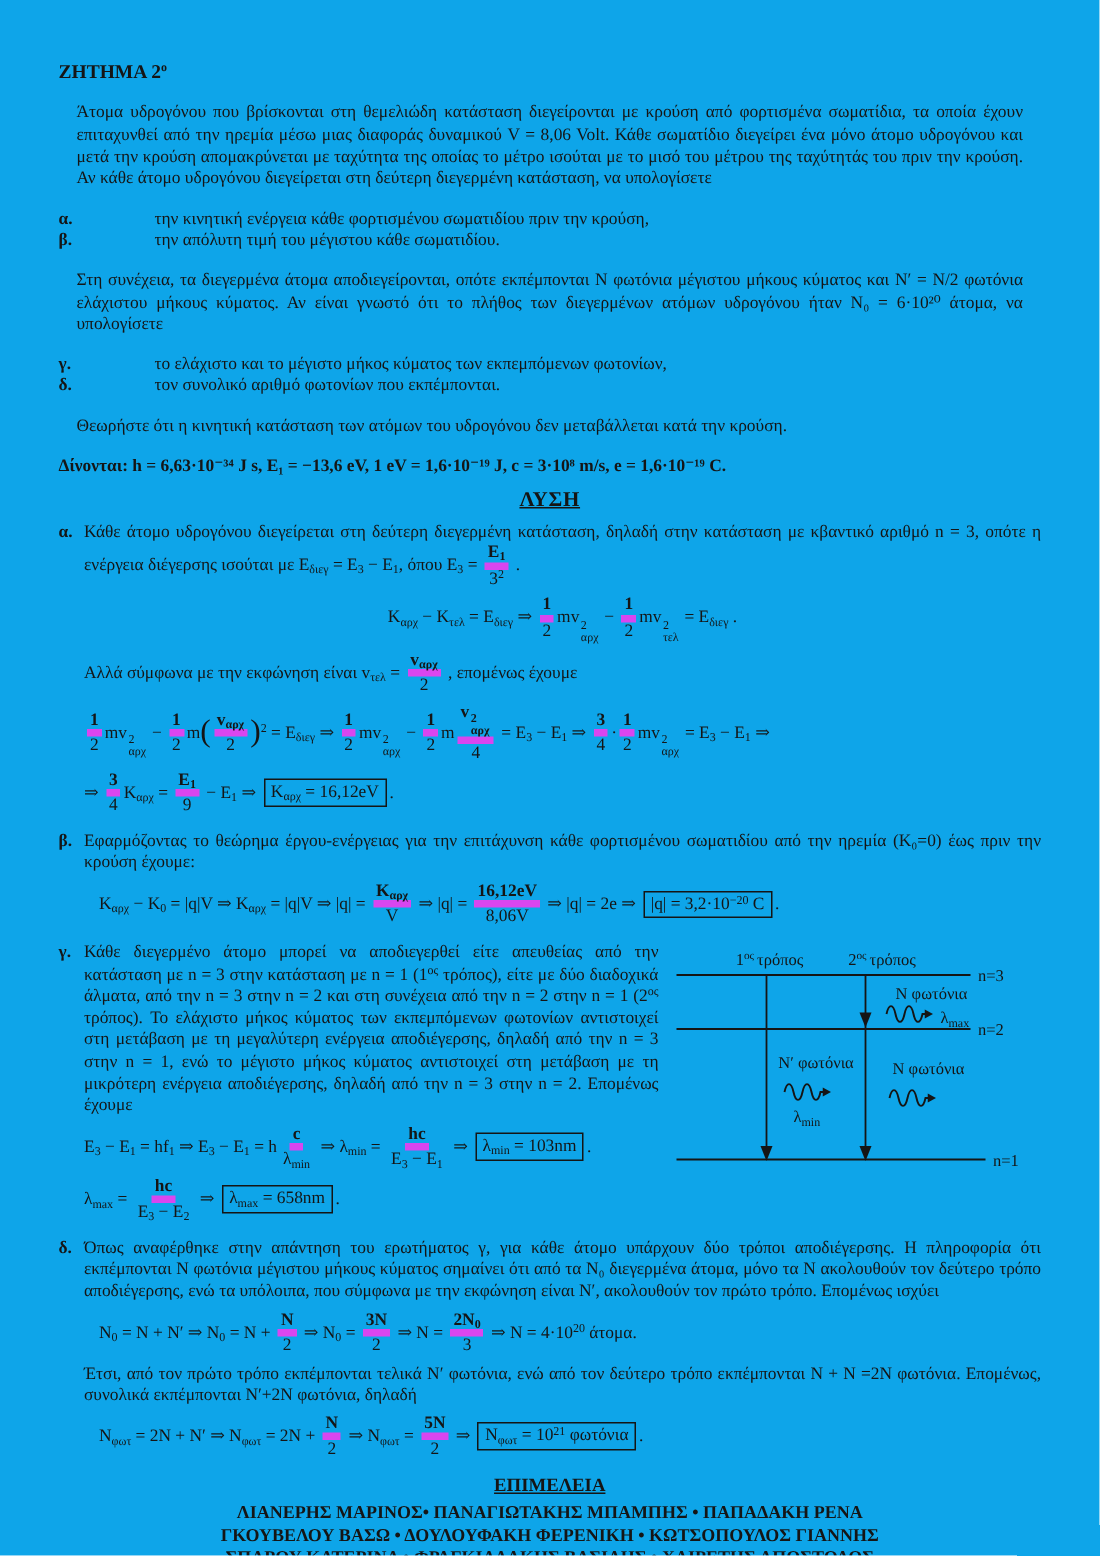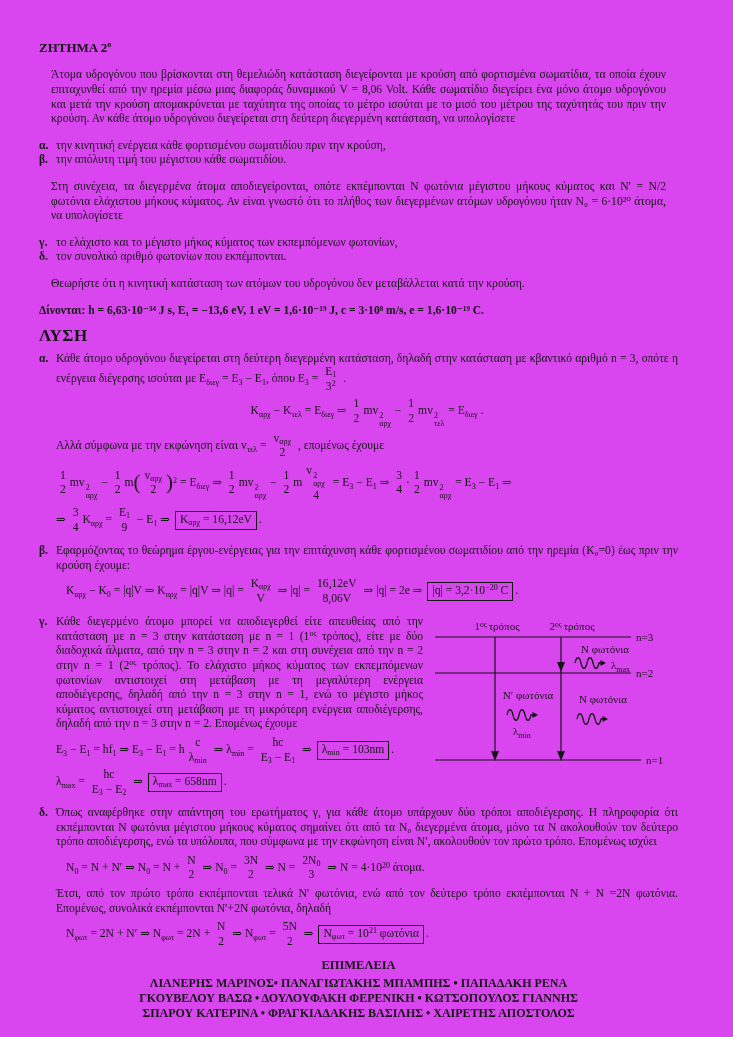--- a/index.html
+++ b/index.html
@@ -1,53 +1,53 @@
 <!DOCTYPE html>
 <html lang="el"><head>
 <meta charset="utf-8">
 <style>
   *{box-sizing:border-box}
   html,body{margin:0;padding:0;background:#ffffff;}
   .page{
     width:733px;height:1037px;overflow:hidden;position:relative;
-    background:#d946ef;color:#151515;
-    padding:40px 55px 0 39px;
+    background:#0ea5e9;color:#151515;
+    padding:40px 39px 0 39px;
     font-family:"Liberation Serif","DejaVu Serif",serif;
     font-size:11.6px;line-height:1.26;
   }
   .title{font-size:13px;font-weight:bold;margin:0 0 3px 0;}
   .title sup{font-size:8px;vertical-align:0.6em;}
   .just{text-align:justify;margin:12px;}
   .qitem{display:flex;margin:0;}
   .qitem .lead{font-weight:bold;flex:0 0 17px;}
-  .qitem .txt{flex:1;}
+  .qitem .txt{flex:1;margin-left:47px;}
   .givens{margin:1px 0 0 0;font-weight:bold;}
-  .lysi{text-align:left;font-weight:bold;font-size:17px;letter-spacing:.5px;margin:7px 0 5px 0;}
+  .lysi{text-align:center;font-weight:bold;text-decoration:underline;font-size:14px;letter-spacing:.5px;margin:7px 0 5px 0;}
   .sol{display:flex;margin:0 0 5px 0;}
   .sol>.lead{flex:0 0 17px;font-weight:bold;}
   .sol>.body{flex:1;min-width:0;}
   .para{text-align:justify;margin:0;}
   .eq{margin:5px 0;}
   .eq.center{text-align:center;}
   .eq.ind{margin-left:10px;}
   sub{font-size:8px;vertical-align:-0.3em;line-height:0;}
   sup{font-size:8px;vertical-align:0.45em;line-height:0;}
   .frac{display:inline-flex;flex-direction:column;align-items:center;vertical-align:middle;margin:0 2px;line-height:1.08;text-align:center;}
-  .frac>.num{display:block;padding:0 2px;border-bottom:2px solid #d946ef;}
+  .frac>.num{display:block;padding:0 2px;border-bottom:5px solid #d946ef;font-weight:bold;}
   .frac>.den{display:block;padding:0 2px;}
   .stk{display:inline-flex;flex-direction:column;align-items:flex-start;font-size:8px;line-height:1;vertical-align:-0.45em;margin:0 1px 0 1px;}
   .rbox{display:inline-block;border:1.3px solid #151515;padding:1px 4px;margin:0 2px;}
   .bigpar{font-size:21px;vertical-align:-0.12em;line-height:0;}
   .diagram{float:right;width:245px;height:152px;margin:2px 0 4px 10px;}
   svg text{font-family:"Liberation Serif","DejaVu Serif",serif;font-size:11px;fill:#151515;}
   svg line{stroke:#151515;stroke-width:1.2;}
   svg polygon{fill:#151515;}
   .clear{clear:both;}
   .credits{text-align:center;font-weight:bold;}
-  .credits .heading{font-size:12.5px;margin:0 0 2px 0;}
+  .credits .heading{text-decoration:underline;font-size:12.5px;margin:0 0 2px 0;}
   .credits .line{margin:0;font-size:12px;}
 </style>
 </head>
 <body>
 
 <div class="page">
 
   <h1 class="title"><span>ΖΗΤΗΜΑ 2</span><sup>ο</sup></h1>
 
   <p class="just">Άτομα υδρογόνου που βρίσκονται στη θεμελιώδη κατάσταση διεγείρονται με κρούση από φορτισμένα σωματίδια, τα οποία έχουν επιταχυνθεί από την ηρεμία μέσω μιας διαφοράς δυναμικού V = 8,06 Volt. Κάθε σωματίδιο διεγείρει ένα μόνο άτομο υδρογόνου και μετά την κρούση απομακρύνεται με ταχύτητα της οποίας το μέτρο ισούται με το μισό του μέτρου της ταχύτητάς του πριν την κρούση. Αν κάθε άτομο υδρογόνου διεγείρεται στη δεύτερη διεγερμένη κατάσταση, να υπολογίσετε</p>

